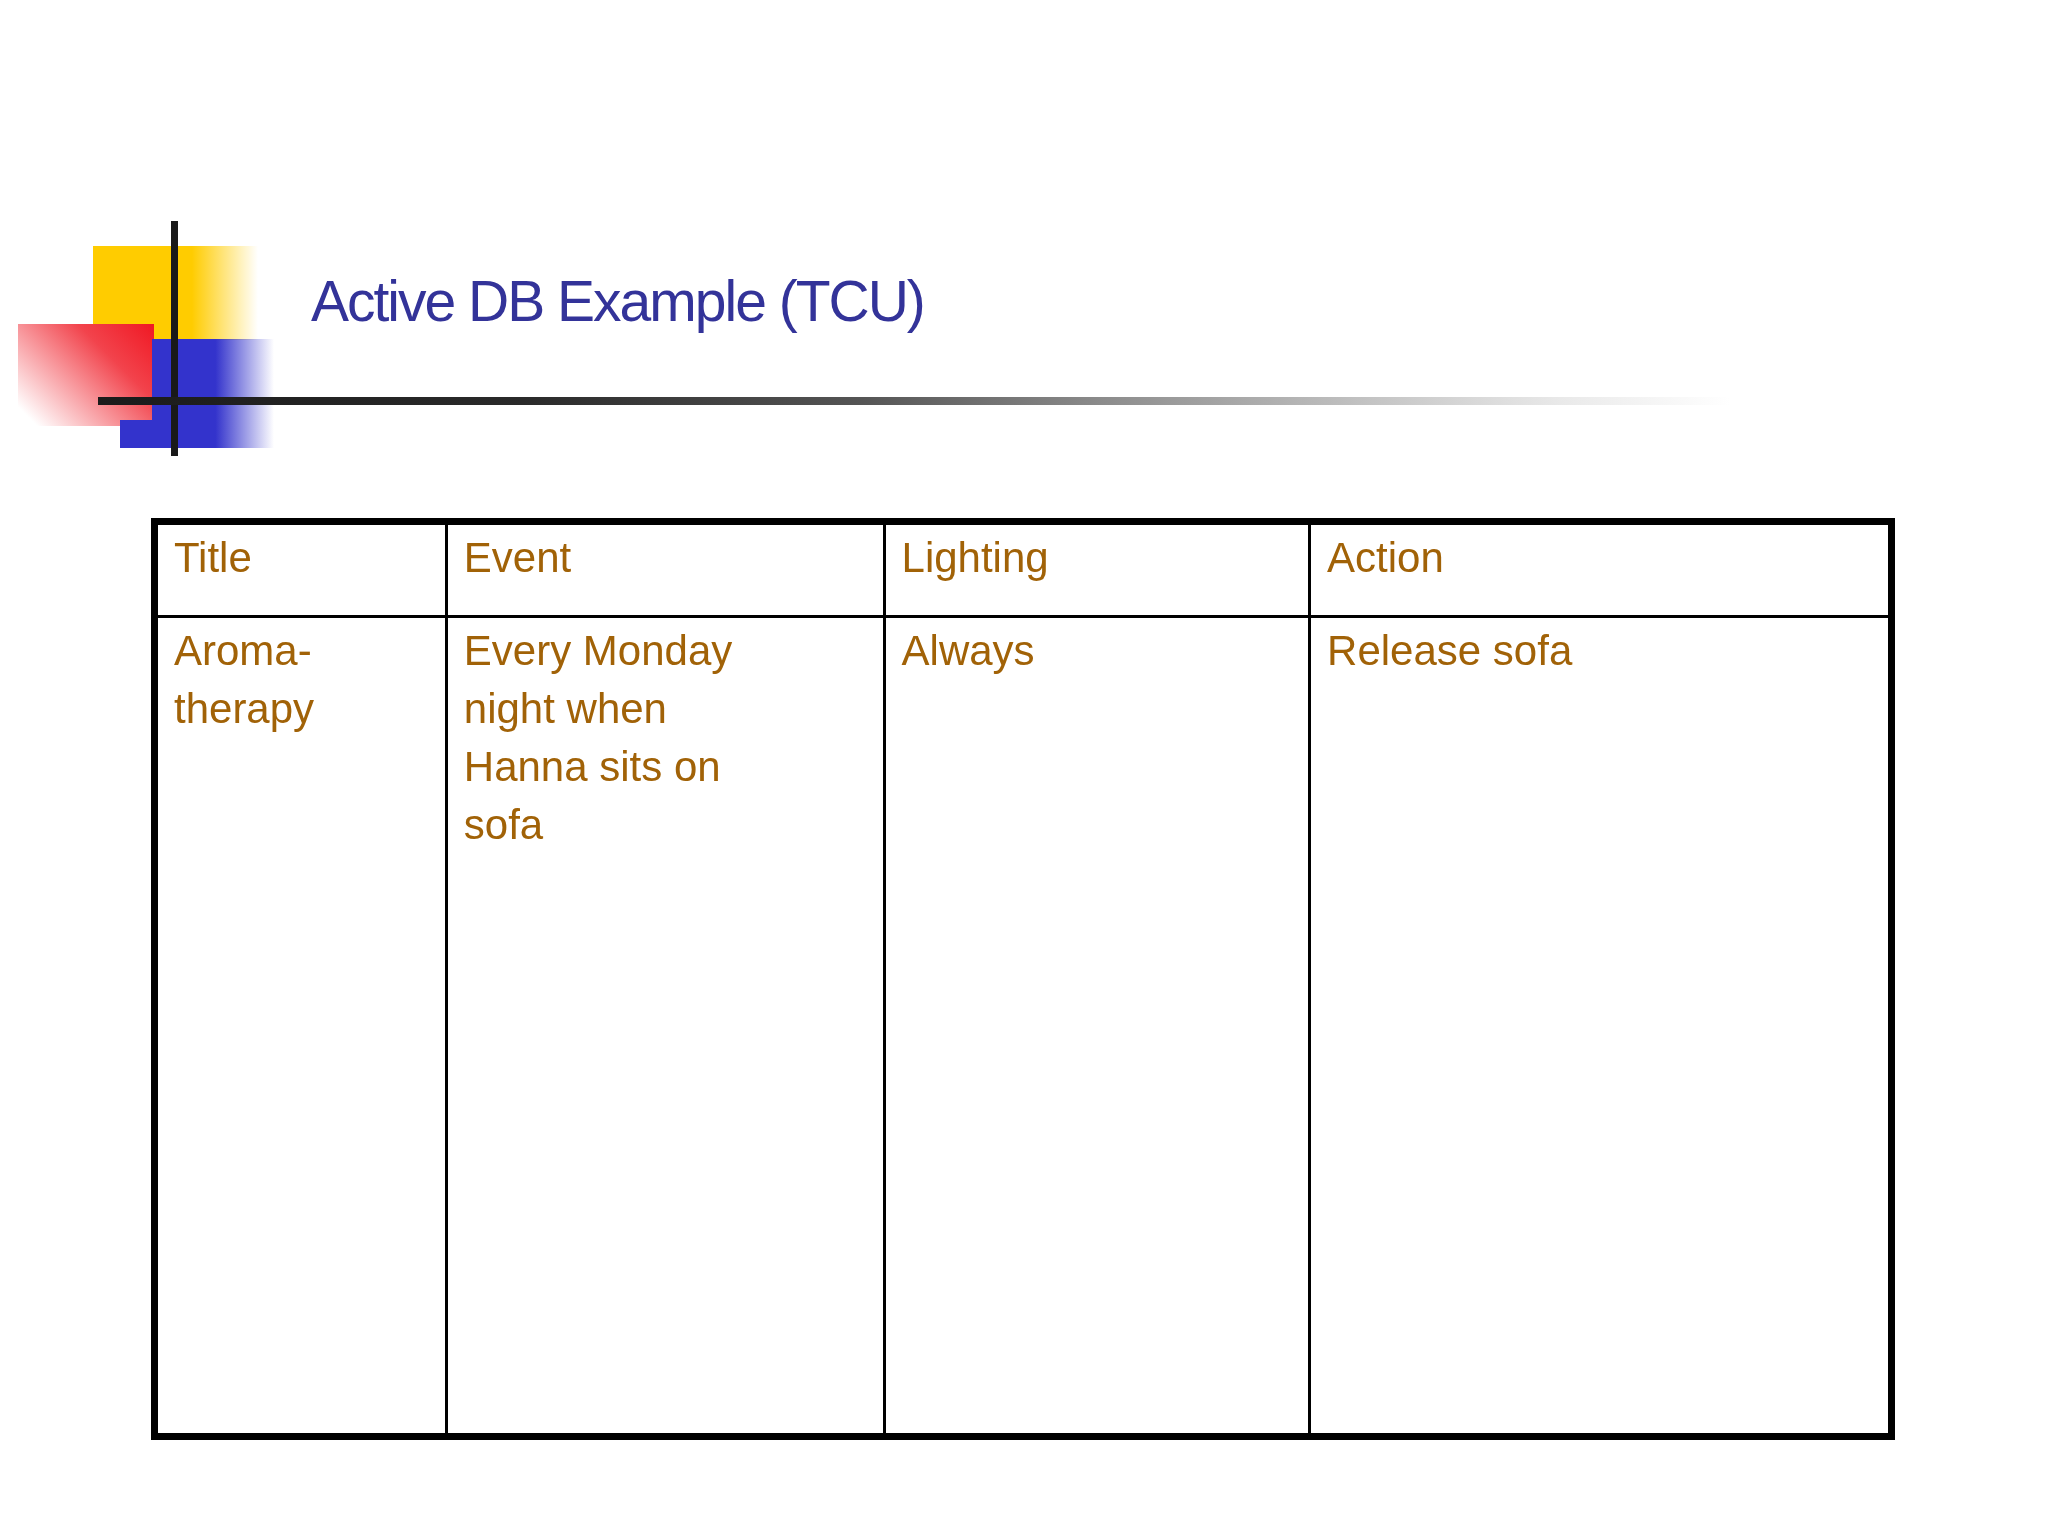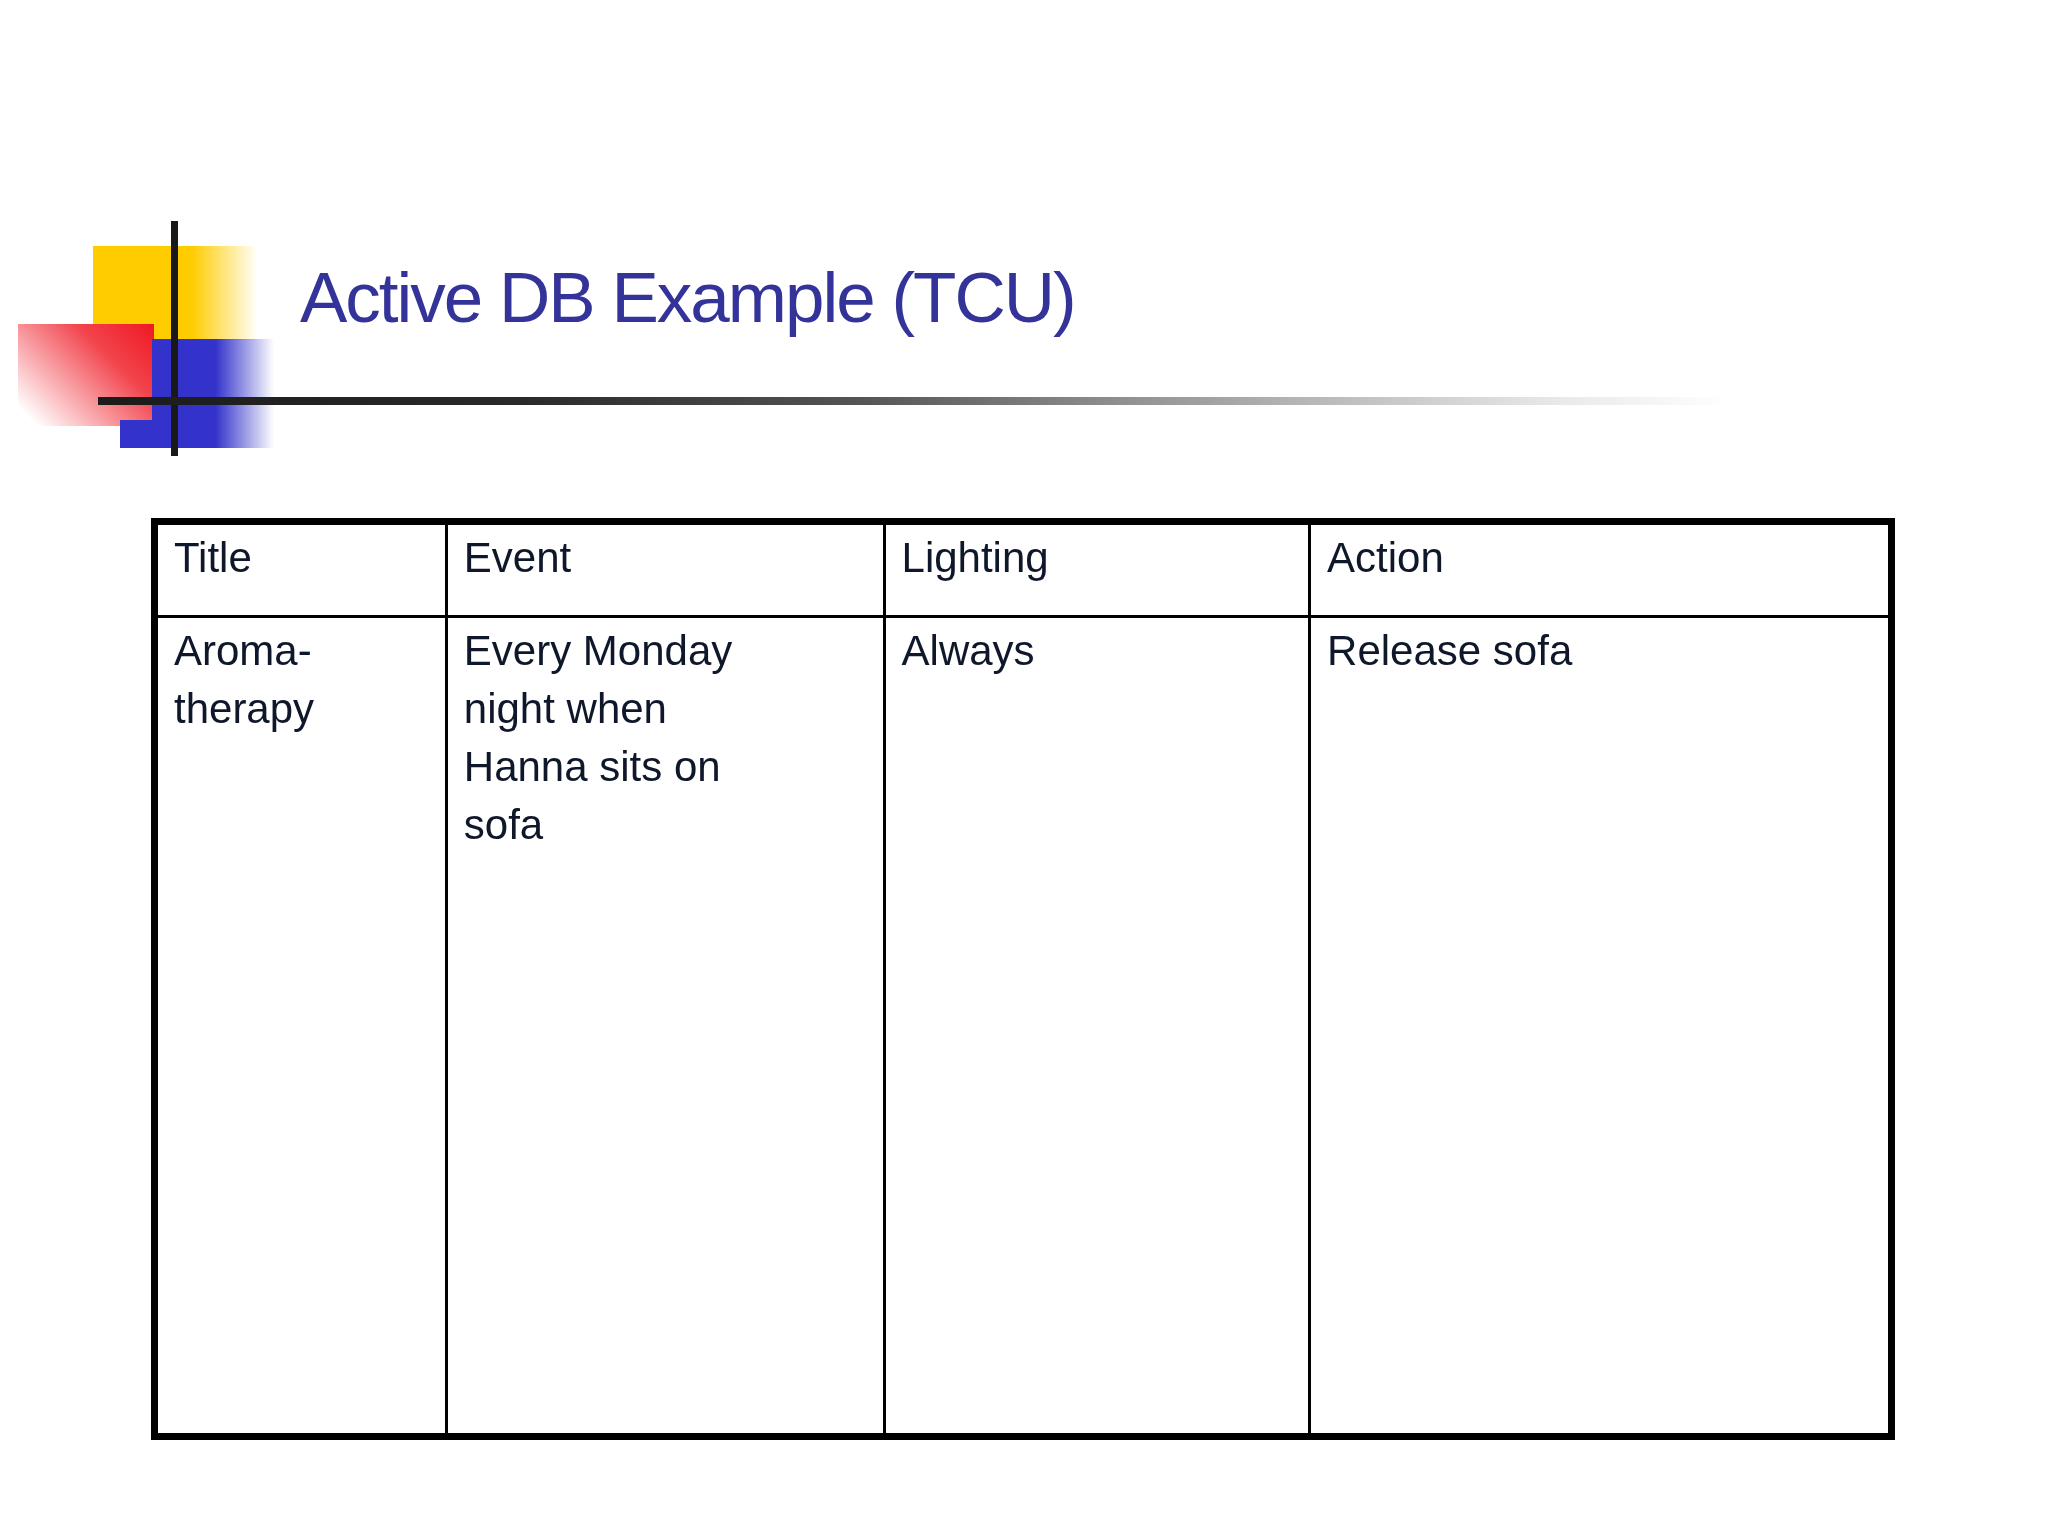--- a/index.html
+++ b/index.html
@@ -42,22 +42,22 @@
     left: 98px; top: 397px; width: 1700px; height: 8px;
     background: linear-gradient(90deg,
       #1b1b1b 0%, #2a2a2a 25%, #555555 45%, #8f8f8f 60%,
       #c4c4c4 75%, #e9e9e9 86%, rgba(255,255,255,0) 96%);
   }
 
   
   .slide-title {
     position: absolute;
     left: 300px; top: 262px;
-    margin: 0;
-    font-size: 71px;
+    margin: 11px;
+    font-size: 57px;
     font-weight: 400;
     letter-spacing: -2px;
     line-height: 1;
     color: #333399;
     white-space: nowrap;
   }
 
   
   table.rules {
     position: absolute;
@@ -65,21 +65,21 @@
     width: 1744px; height: 922px;
     border-collapse: collapse;
     table-layout: fixed;
     border: 7px solid #000000;
   }
   table.rules th, table.rules td {
     border: 3px solid #000000;
     font-size: 42px;
     font-weight: 400;
     line-height: 1.38;
-    color: #0f172a;
+    color: #a16207;
     text-align: left;
     vertical-align: top;
     padding: 4px 14px 8px 16px;
     white-space: pre-line;
     overflow: hidden;
   }
   col.c-title     { width: 16.8%; }
   col.c-event     { width: 25.2%; }
   col.c-condition { width: 24.5%; }
   col.c-action    { width: 33.5%; }

